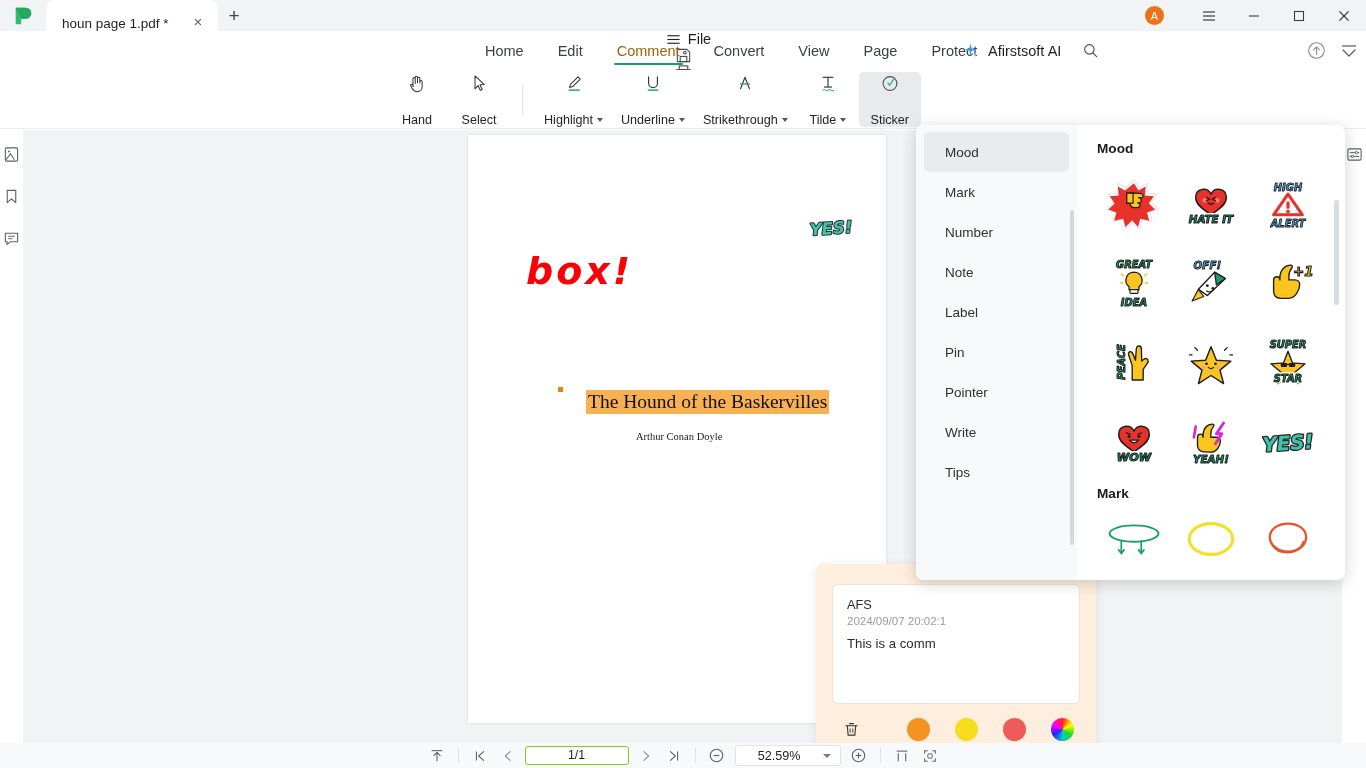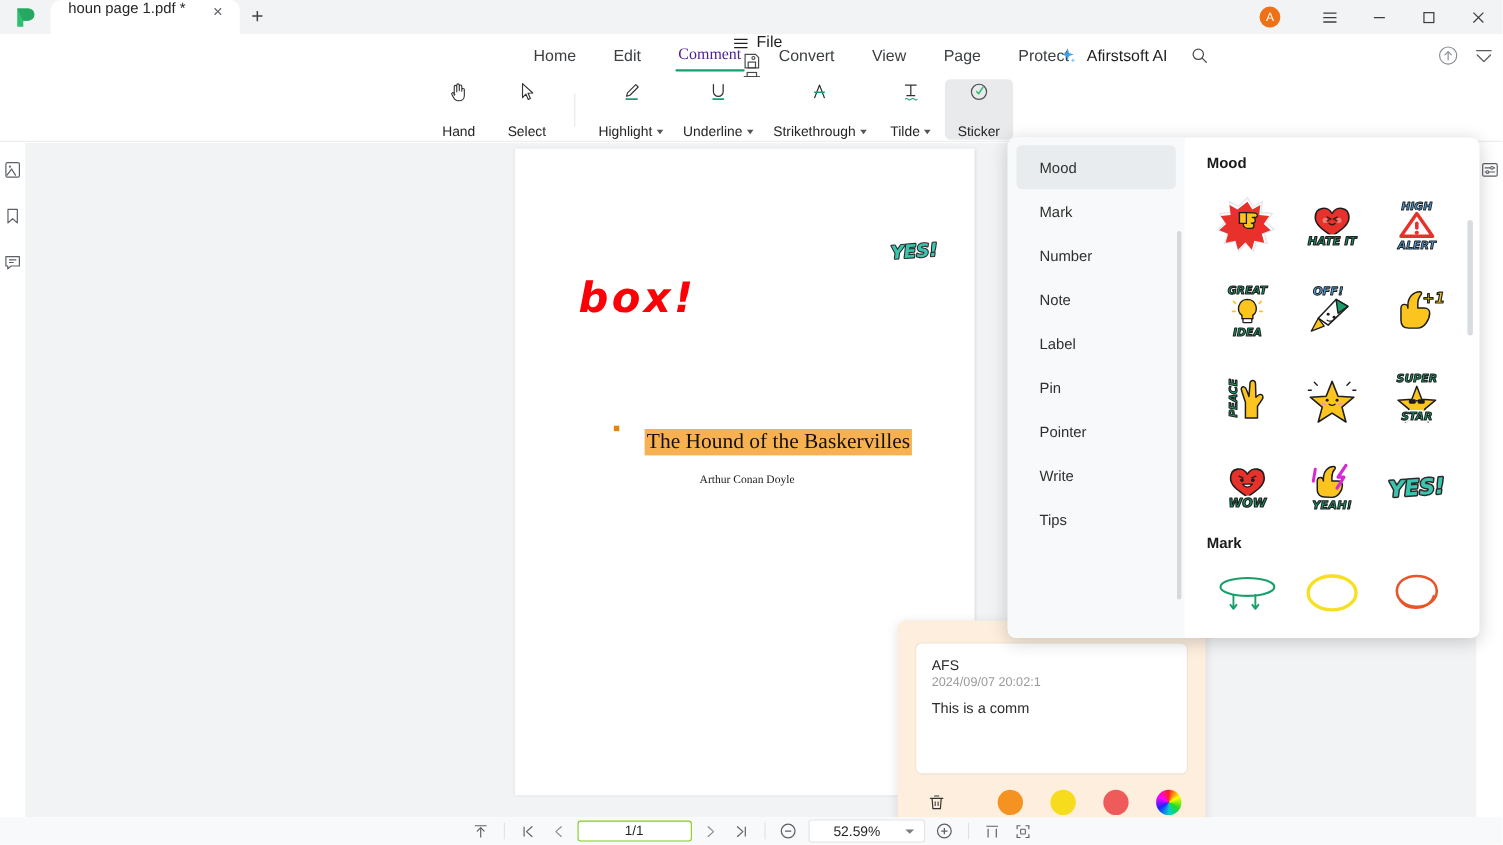--- a/index.html
+++ b/index.html
@@ -17,21 +17,21 @@
   .titlebar {
     position: absolute; top: 0; left: 0; width: 1366px; height: 31px;
     background: #f1f3f4; display: flex; align-items: flex-end;
   }
   .app-logo {
     width: 46px; height: 31px; display: flex; align-items: center; justify-content: center;
   }
   .tab {
     width: 172px; height: 31px; background: #ffffff;
     border-radius: 9px 9px 0 0;
-    display: flex; align-items: flex-start; padding: 0 10px 0 16px;
+    display: flex; align-items: flex-end; padding: 0 10px 0 16px;
     position: relative;
   }
   .tab-title { font-size: 13.5px; color: #242424; flex: 1; white-space: nowrap; overflow: hidden; }
   .tab-close { width: 20px; height: 20px; display: flex; align-items: center; justify-content: center;
     color: #5f6368; font-size: 15px; line-height: 1; }
   .newtab {
     width: 32px; height: 31px; display: flex; align-items: center; justify-content: center;
     color: #444; font-size: 19px; font-weight: 300;
   }
   .titlebar-right {
@@ -49,21 +49,21 @@
     background: #ffffff; display: flex; align-items: center; flex-direction: column;
   }
   .file-btn { display: flex; align-items: center; gap: 7px; margin-left: 11px; font-size: 14.5px; color: #1f1f1f; }
   .vdiv { width: 1px; height: 20px; background: #e2e4e7; margin: 0 9px; }
   .qa-btn { width: 33px; height: 28px; display: flex; align-items: center; justify-content: center; color: #4a4a4a; }
   .menu-tabs { position: absolute; left: 468px; top: 0; height: 39px; display: flex; align-items: center; gap: 0; }
   .menu-tab {
     font-size: 14.5px; color: #3c4043; padding: 0 17px; height: 39px;
     display: flex; align-items: center; position: relative; white-space: nowrap;
   }
-  .menu-tab.active { color: #4c1d95; font-family: Liberation Serif, serif; }
+  .menu-tab.active { color: #a16207; }
   .menu-tab.active::after {
     content: ""; position: absolute; left: 14px; right: 14px; bottom: 5px; height: 2px; background: #14a06e; border-radius: 2px;
   }
   .ai-btn { position: absolute; left: 962px; top: 0; height: 39px; display: flex; align-items: center; gap: 9px; font-size: 14.5px; color: #1f1f1f; }
   .search-btn { position: absolute; left: 1082px; top: 0; height: 39px; display: flex; align-items: center; color: #4a4a4a; }
   .menu-right { position: absolute; right: 8px; top: 0; height: 39px; display: flex; align-items: center; gap: 14px; color: #5a5a5a; }
 
   
   .ribbon {
     position: absolute; top: 70px; left: 0; width: 1366px; height: 59px;

